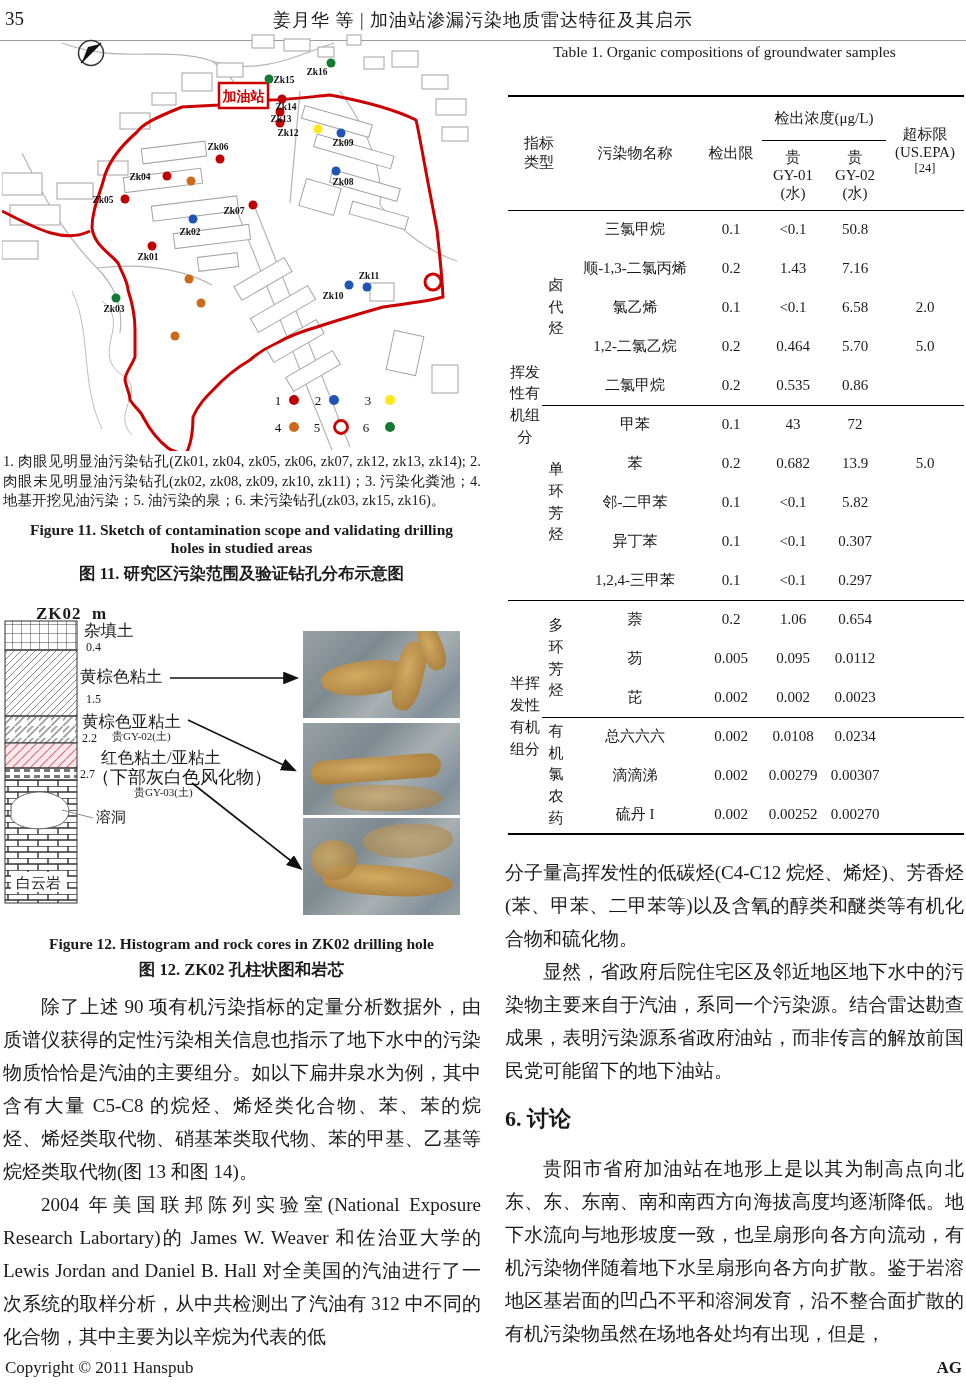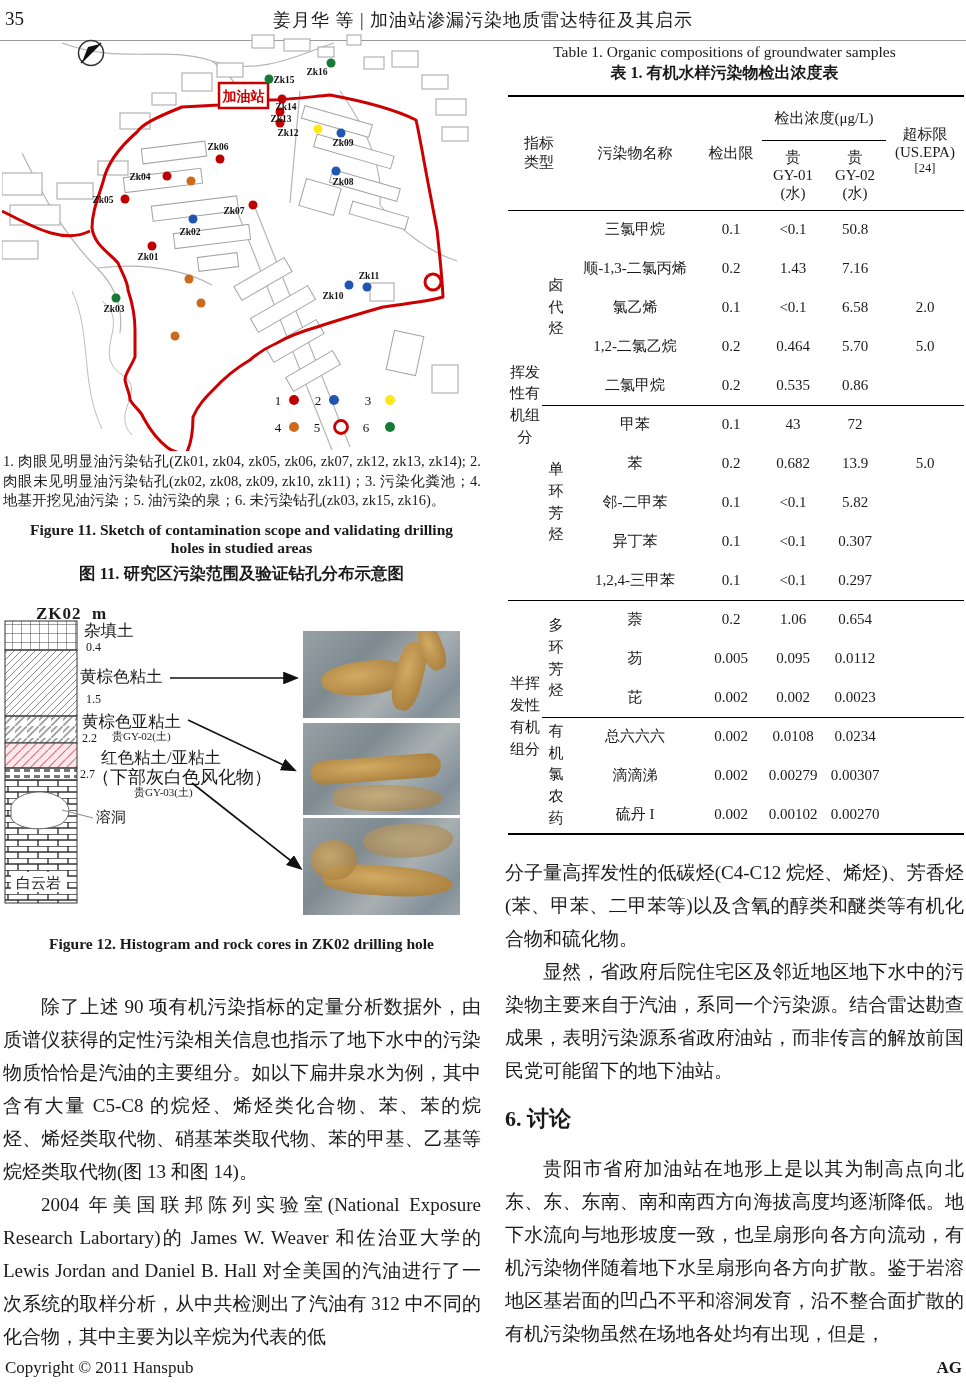--- a/index.html
+++ b/index.html
@@ -270,30 +270,30 @@
     </defs>
     <line x1="170" y1="80" x2="296" y2="80" stroke="#111" stroke-width="1.6" marker-end="url(#ah)"></line>
     <line x1="188" y1="122" x2="294" y2="172" stroke="#111" stroke-width="1.6" marker-end="url(#ah)"></line>
     <line x1="192" y1="185" x2="300" y2="270" stroke="#111" stroke-width="1.6" marker-end="url(#ah)"></line>
     <line x1="93" y1="220" x2="62" y2="212" stroke="#888" stroke-width="1"></line>
   </svg>
 </div>
 
 <div class="abs cap fig12-cap">
   <div class="cap-en" style="width:470px;">Figure 12. Histogram and rock cores in ZK02 drilling hole</div>
+  <div class="cap-zh">图 12. ZK02 孔柱状图和岩芯</div>
 </div>
 
 <div class="abs body-text left-text">
   <p class="indent">除了上述 90 项有机污染指标的定量分析数据外，由质谱仪获得的定性污染相关信息也指示了地下水中的污染物质恰恰是汽油的主要组分。如以下扁井泉水为例，其中含有大量 C5-C8 的烷烃、烯烃类化合物、苯、苯的烷烃、烯烃类取代物、硝基苯类取代物、苯的甲基、乙基等烷烃类取代物(图 13 和图 14)。</p>
   <p class="indent">2004 年美国联邦陈列实验室(National Exposure Research Labortary)的 James W. Weaver 和佐治亚大学的 Lewis Jordan and Daniel B. Hall 对全美国的汽油进行了一次系统的取样分析，从中共检测出了汽油有 312 中不同的化合物，其中主要为以辛烷为代表的低</p>
 </div>
 
 <div class="abs cap tbl-title">
   <div class="en">Table 1. Organic compositions of groundwater samples</div>
-  <div class="zh">表 1. 有机水样污染物检出浓度表</div>
 </div>
 
 <table class="t1">
   <colgroup>
     <col style="width:34px">
       <col style="width:28px">
       <col style="width:130px">
     <col style="width:62px">
       <col style="width:62px">
       <col style="width:62px">
@@ -428,21 +428,21 @@
       <tr>
         <td>滴滴涕</td>
         <td>0.002</td>
         <td>0.00279</td>
         <td>0.00307</td>
         <td></td>
       </tr>
       <tr>
         <td>硫丹 I</td>
         <td>0.002</td>
-        <td>0.00102</td>
+        <td>0.00252</td>
         <td>0.00270</td>
         <td></td>
       </tr>
     </tbody>
 </table>
 
 <div class="abs body-text right-text">
   <p>分子量高挥发性的低碳烃(C4-C12 烷烃、烯烃)、芳香烃(苯、甲苯、二甲苯等)以及含氧的醇类和醚类等有机化合物和硫化物。</p>
   <p class="indent">显然，省政府后院住宅区及邻近地区地下水中的污染物主要来自于汽油，系同一个污染源。结合雷达勘查成果，表明污染源系省政府油站，而非传言的解放前国民党可能留下的地下油站。</p>
   <p class="sec-head">6. 讨论</p>

